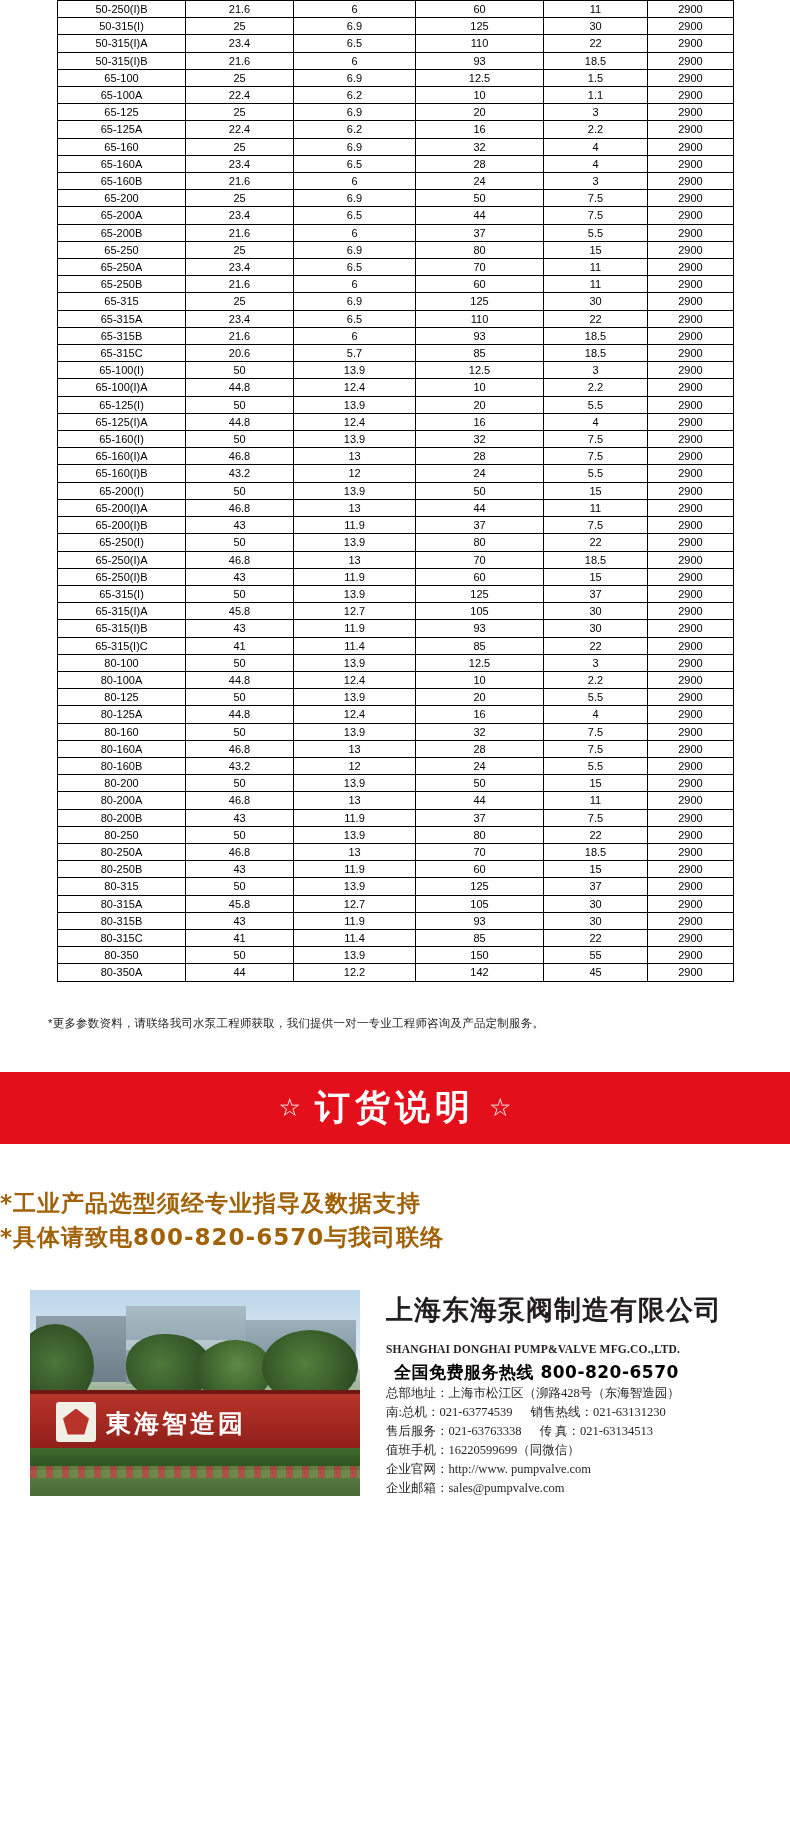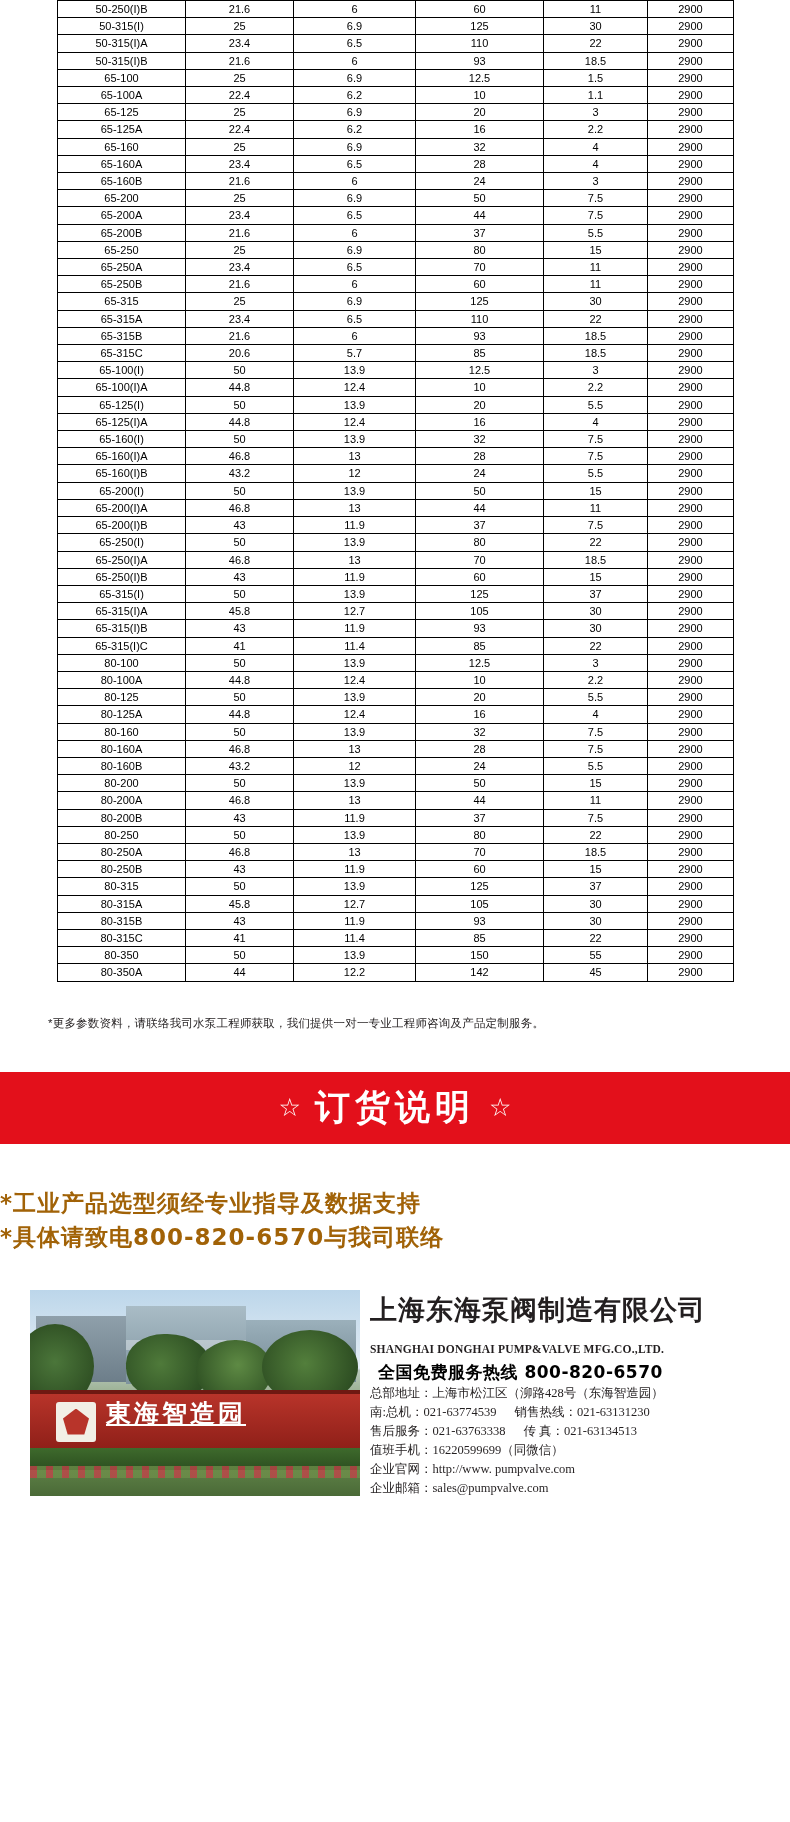--- a/index.html
+++ b/index.html
@@ -168,45 +168,44 @@
     background: #f2efe6;
     border-radius: 3px;
   }
   .photo .logo-badge:after {
     content: "";
     position: absolute; left: 7px; top: 7px; width: 26px; height: 26px;
     background: #b8342a;
     clip-path: polygon(50% 0%, 100% 38%, 82% 100%, 18% 100%, 0% 38%);
   }
   .photo .wall-text {
-    position: absolute; left: 76px; top: 104px;
+    position: absolute; left: 76px; top: 114px;
     color: #ffffff;
     font-size: 25px;
     font-weight: bold;
     letter-spacing: 3px;
     font-family: "DejaVu Sans", "Liberation Sans", sans-serif;
     line-height: 40px;
-    text-decoration: underline;
   }
   .photo .hedge {
     position: absolute; left: 0; top: 158px; width: 100%; height: 24px;
     background: linear-gradient(#3e6a2c, #2a4c1e);
   }
   .photo .ground {
     position: absolute; left: 0; top: 180px; width: 100%; height: 26px;
     background: linear-gradient(#5d7f45, #4a6a37);
   }
   .photo .flowers {
     position: absolute; left: 0; top: 176px; width: 100%; height: 12px;
     background: repeating-linear-gradient(90deg, #c8414a 0 7px, #6f8f4a 7px 16px);
     opacity: .75;
   }
 
   .company {
-    padding-left: 10px;
+    padding-left: 26px;
     padding-top: 4px;
   }
   .company-cn {
     font-size: 27px;
     font-weight: bold;
     color: #231f20;
     letter-spacing: 1px;
     font-family: "DejaVu Sans", "Liberation Sans", sans-serif;
     line-height: 32px;
   }

